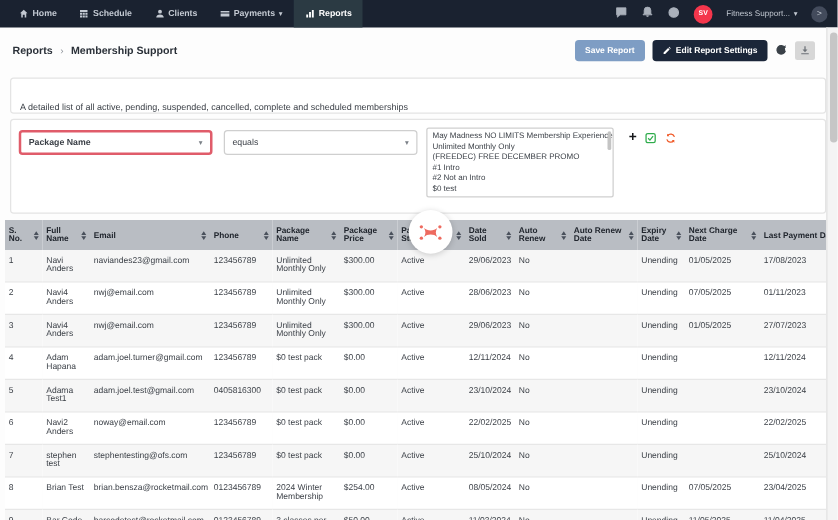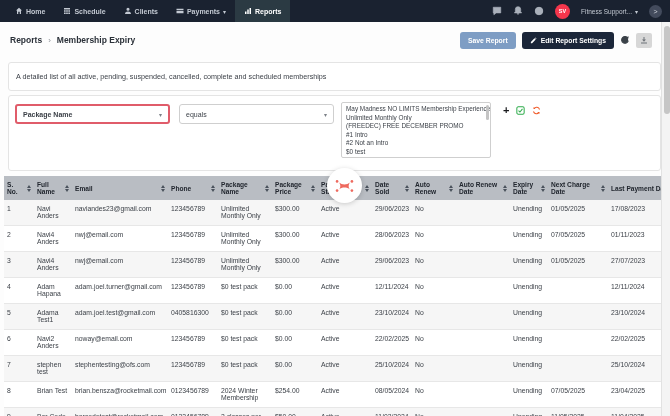--- a/index.html
+++ b/index.html
@@ -38,21 +38,21 @@
   .btn-edit svg { width:7px; height:7px; fill:#fff; }
   .icon-btn { background:none; border:none; cursor:pointer; display:flex; align-items:center; }
   .icon-btn svg { width:10px; height:10px; stroke:#3a4148; fill:#3a4148; }
   .btn-download { width:16px; height:15px; background:#d7d7d7; border:none; border-radius:2px;
     display:flex; align-items:center; justify-content:center; cursor:pointer; }
   .btn-download svg { width:8px; height:8px; fill:#6d7278; }
 
   
   .desc-panel { position:absolute; top:62px; left:8px; width:653px; height:29px;
     background:#fff; border:1px solid #e4e4e4; border-radius:3px;
-    display:flex; align-items:center; padding:0 7px; }
+    display:flex; align-items:flex-end; padding:0 7px; }
   .desc-text { font-size:7.2px; color:#3a3f46; }
 
   
   .filter-panel { position:absolute; top:95px; left:8px; width:653px; height:76px;
     background:#fff; border:1px solid #e4e4e4; border-radius:3px; }
   .select { position:absolute; height:20px; border-radius:3px; background:#fff;
     display:flex; align-items:center; justify-content:space-between;
     padding:0 6px; font-size:7px; color:#3a3f46; cursor:pointer; }
   .select .caret { color:#7b8087; font-size:6px; }
   .sel-field { left:6px; top:8px; width:155px; border:2px solid #e05c6a; font-weight:bold; }
@@ -147,21 +147,21 @@
       <span>Fitness Support...</span>
       <span class="nav-caret">▾</span>
     </span>
     <span class="round-btn">&gt;</span>
   </div>
 </div>
 
 <div class="topbar">
   <span class="crumb">Reports</span>
   <span class="crumb-sep">›</span>
-  <span class="crumb">Membership Expiry</span>
+  <span class="crumb">Membership Support</span>
   <div class="toolbar">
     <button class="btn btn-save">Save Report</button>
     <button class="btn btn-edit">
       <svg viewBox="0 0 16 16">
           <path d="M2 11.2 10.2 3l2.8 2.8L4.8 14H2zM11.2 2l1-1L15 3.8l-1 1z"></path>
         </svg>
       <span>Edit Report Settings</span>
     </button>
     <button class="icon-btn">
       <svg viewBox="0 0 16 16" fill="none" stroke-width="1.7">

